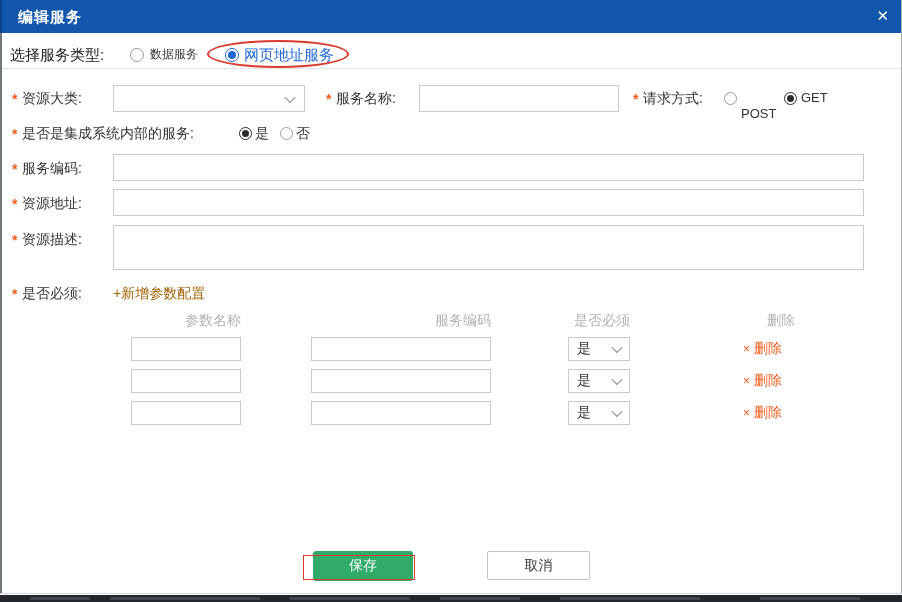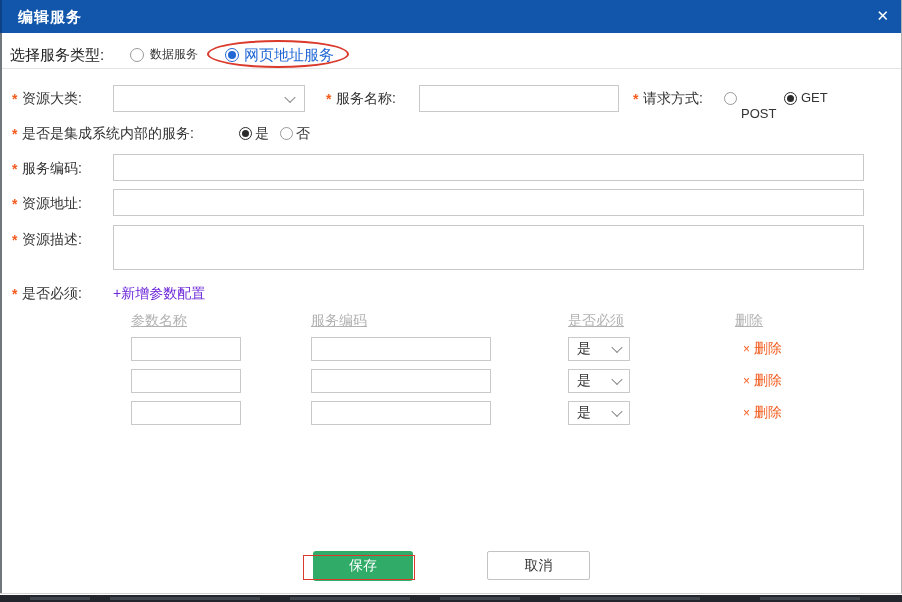--- a/index.html
+++ b/index.html
@@ -20,22 +20,22 @@
   .radio.sel-dark{border-color:#2b2b2b;}
   .radio.sel-dark::after{content:"";position:absolute;left:2px;top:2px;right:2px;bottom:2px;border-radius:50%;background:#2b2b2b;}
   .radio.sel-blue{border-color:#2268d5;}
   .radio.sel-blue::after{content:"";position:absolute;left:2px;top:2px;right:2px;bottom:2px;border-radius:50%;background:#2268d5;}
   .blue-text{color:#2268d5 !important;}
   .inp{position:absolute;border:1px solid #c9c9c9;background:#fff;box-sizing:border-box;padding:0 6px;font-size:13px;font-family:inherit;color:#333;outline:none;}
   .ta{resize:none;padding:4px 6px;}
   .selbox{position:absolute;border:1px solid #c9c9c9;background:#fff;box-sizing:border-box;cursor:pointer;}
   .selbox .seltext{position:absolute;left:8px;top:50%;transform:translateY(-50%);font-size:14px;color:#333;white-space:nowrap;}
   .chev{position:absolute;right:10px;top:50%;width:7px;height:7px;border-right:1.5px solid #8a8a8a;border-bottom:1.5px solid #8a8a8a;transform:translateY(-70%) rotate(45deg);}
-  .link{position:absolute;font-size:14px;color:#6d28d9;cursor:pointer;white-space:nowrap;}
-  .th{position:absolute;font-size:14px;color:#b2b2b2;text-align:left;white-space:nowrap;text-decoration:underline;}
+  .link{position:absolute;font-size:14px;color:#a16207;cursor:pointer;white-space:nowrap;}
+  .th{position:absolute;font-size:14px;color:#b2b2b2;text-align:right;white-space:nowrap;}
   .dellink{position:absolute;font-size:14px;color:#f25d1e;cursor:pointer;white-space:nowrap;}
   .dellink .x{font-size:12px;margin-right:4px;}
   .btn{position:absolute;box-sizing:border-box;font-size:14px;font-family:inherit;cursor:pointer;text-align:center;}
   .btn-save{background:#30ab68;color:#fff;border:none;border-radius:3px;}
   .btn-cancel{background:#fff;color:#333;border:1px solid #c3c3c3;border-radius:2px;}
   .ann-ellipse{position:absolute;border:2px solid #d93a2b;border-radius:50%;pointer-events:none;}
   .ann-rect{position:absolute;border:1.5px solid #d93a2b;pointer-events:none;}
   .bottom-line{position:absolute;left:0;top:593px;width:902px;height:1px;background:#d5d5d5;}
   .bottom-strip{position:absolute;left:0;top:595px;width:902px;height:7px;background:#23262c;}
   .noise{position:absolute;top:2px;height:3px;background:#41454e;}

